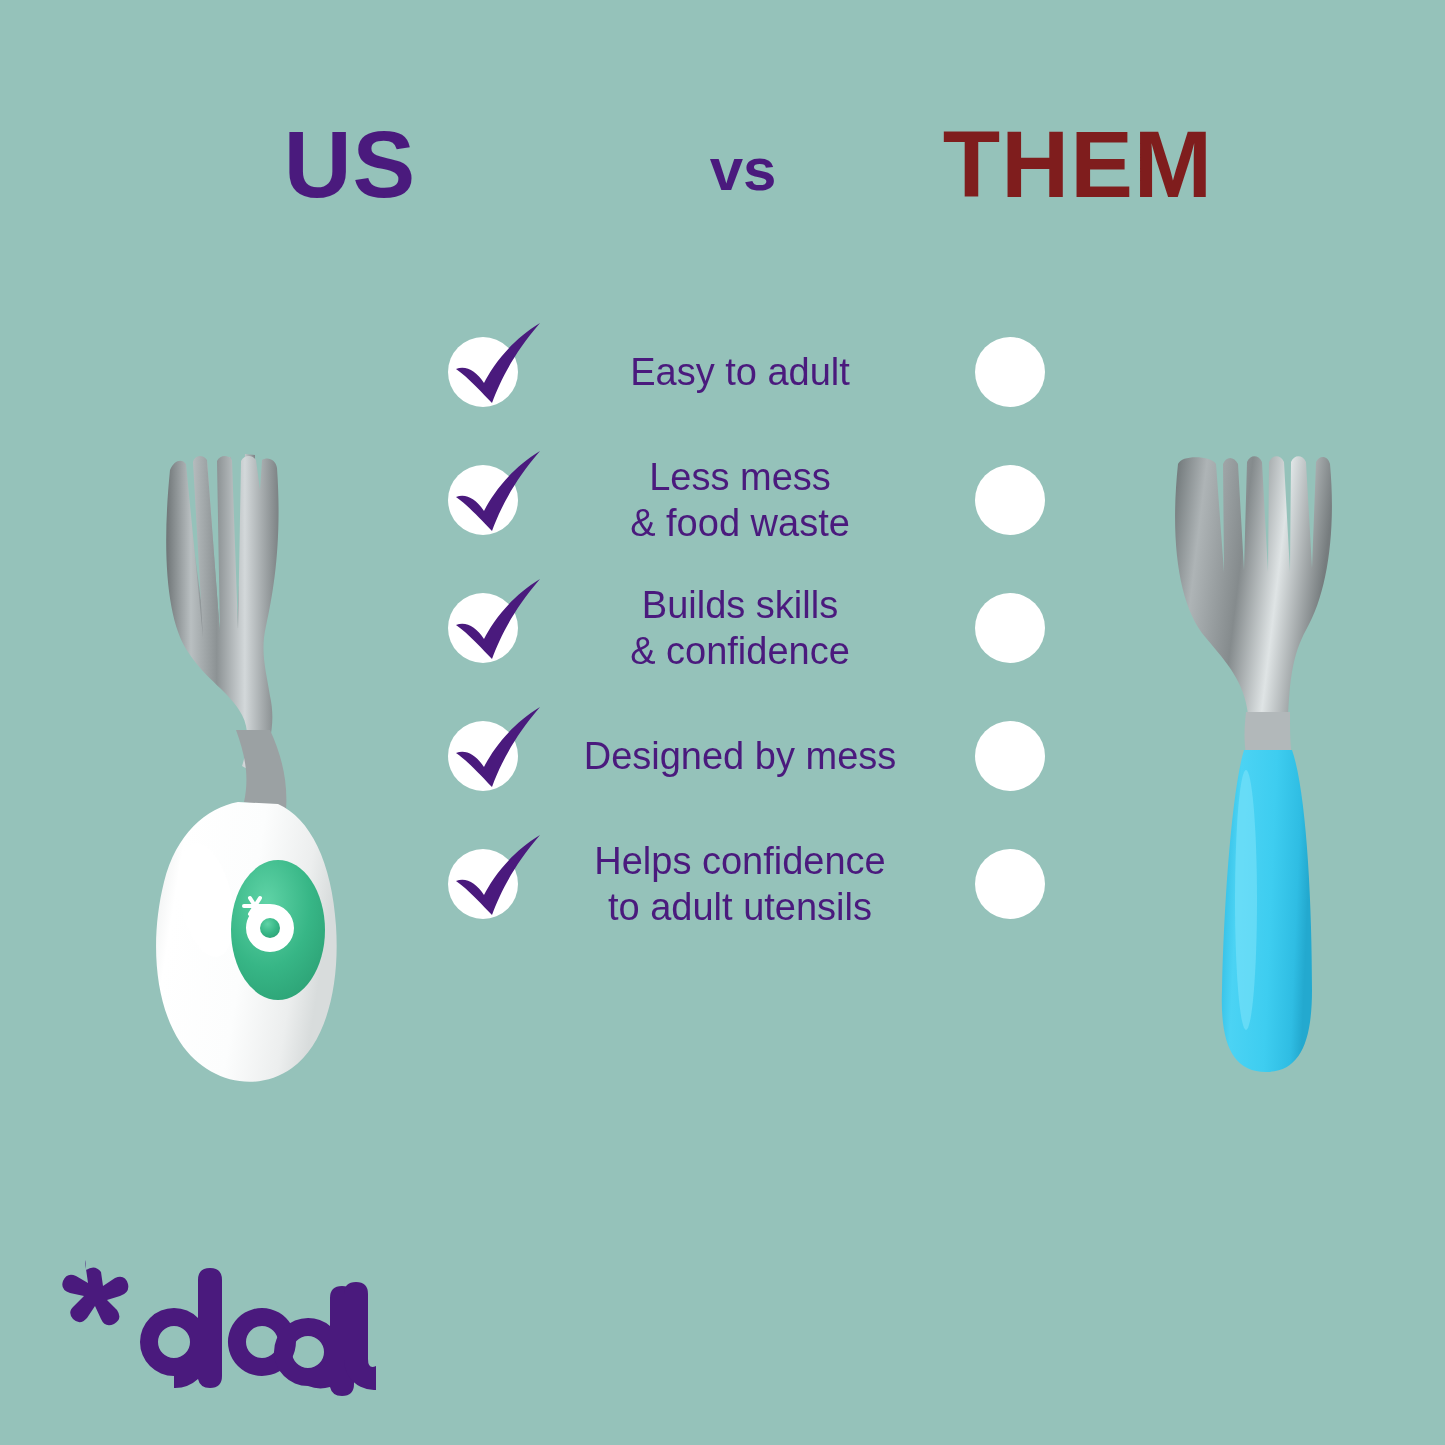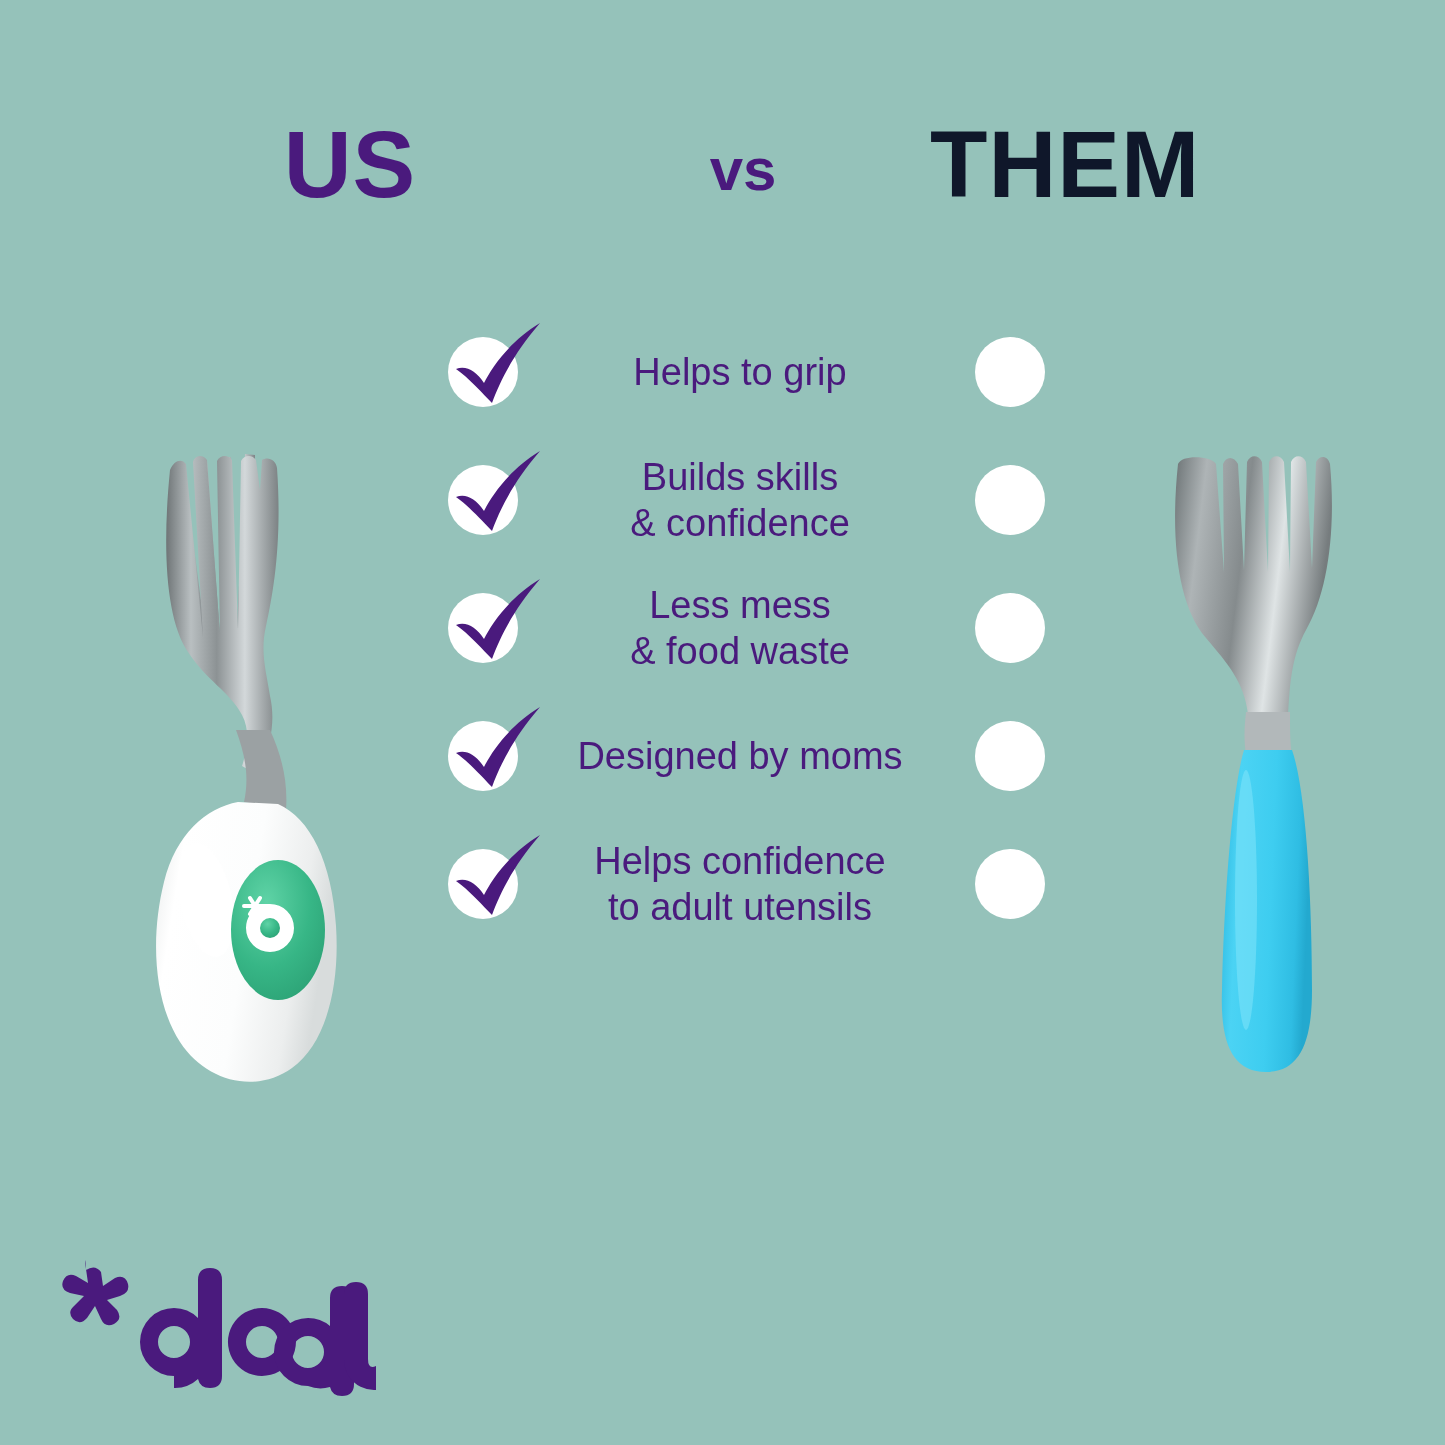--- a/index.html
+++ b/index.html
@@ -48,27 +48,28 @@
     top: 140px;
     width: 220px;
     text-align: center;
     font-size: 60px;
     font-weight: 700;
     color: #4a1a7d;
     line-height: 1;
   }
   .hdr-them {
     position: absolute;
-    left: 930px;
+    left: 898px;
     top: 118px;
     width: 360px;
+    text-align: center;
     font-size: 94px;
     font-weight: 700;
     letter-spacing: 1px;
-    color: #0f172a;
+    color: #7f1d1d;
     line-height: 1;
   }
 
   
   .rows {
     position: absolute;
     left: 0;
     top: 308px;
     width: 1445px;
   }
@@ -271,83 +272,83 @@
       <div class="cell cell-us">
         <span class="mark">
           <span class="disc"></span>
           <svg class="tick" viewBox="0 0 108 96">
             <path d="M12 50 C22 46 32 52 40 64 C48 48 66 22 96 4
                      C70 34 56 62 48 84 C40 76 24 58 12 50 Z" fill="#4a1a7d"></path>
           </svg>
         </span>
       </div>
       <div class="cell cell-label">
-        <span class="label-txt">Helps to grip</span>
+        <span class="label-txt">Easy to adult</span>
       </div>
       <div class="cell cell-them">
         <span class="mark">
           <span class="disc"></span>
         </span>
       </div>
     </div>
 
     <div class="row">
       <div class="cell cell-us">
         <span class="mark">
           <span class="disc"></span>
           <svg class="tick" viewBox="0 0 108 96">
             <path d="M12 50 C22 46 32 52 40 64 C48 48 66 22 96 4
                      C70 34 56 62 48 84 C40 76 24 58 12 50 Z" fill="#4a1a7d"></path>
           </svg>
         </span>
       </div>
       <div class="cell cell-label">
-        <span class="label-txt">Builds skills
-&amp; confidence</span>
+        <span class="label-txt">Less mess
+&amp; food waste</span>
       </div>
       <div class="cell cell-them">
         <span class="mark">
           <span class="disc"></span>
         </span>
       </div>
     </div>
 
     <div class="row">
       <div class="cell cell-us">
         <span class="mark">
           <span class="disc"></span>
           <svg class="tick" viewBox="0 0 108 96">
             <path d="M12 50 C22 46 32 52 40 64 C48 48 66 22 96 4
                      C70 34 56 62 48 84 C40 76 24 58 12 50 Z" fill="#4a1a7d"></path>
           </svg>
         </span>
       </div>
       <div class="cell cell-label">
-        <span class="label-txt">Less mess
-&amp; food waste</span>
+        <span class="label-txt">Builds skills
+&amp; confidence</span>
       </div>
       <div class="cell cell-them">
         <span class="mark">
           <span class="disc"></span>
         </span>
       </div>
     </div>
 
     <div class="row">
       <div class="cell cell-us">
         <span class="mark">
           <span class="disc"></span>
           <svg class="tick" viewBox="0 0 108 96">
             <path d="M12 50 C22 46 32 52 40 64 C48 48 66 22 96 4
                      C70 34 56 62 48 84 C40 76 24 58 12 50 Z" fill="#4a1a7d"></path>
           </svg>
         </span>
       </div>
       <div class="cell cell-label">
-        <span class="label-txt">Designed by moms</span>
+        <span class="label-txt">Designed by mess</span>
       </div>
       <div class="cell cell-them">
         <span class="mark">
           <span class="disc"></span>
         </span>
       </div>
     </div>
 
     <div class="row">
       <div class="cell cell-us">

